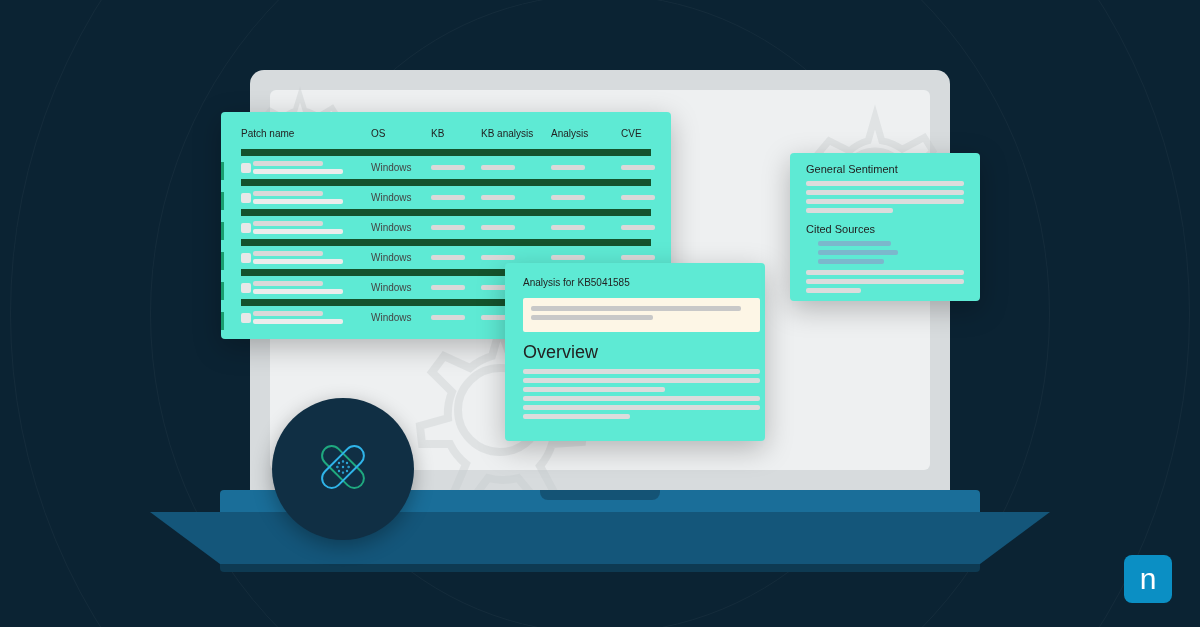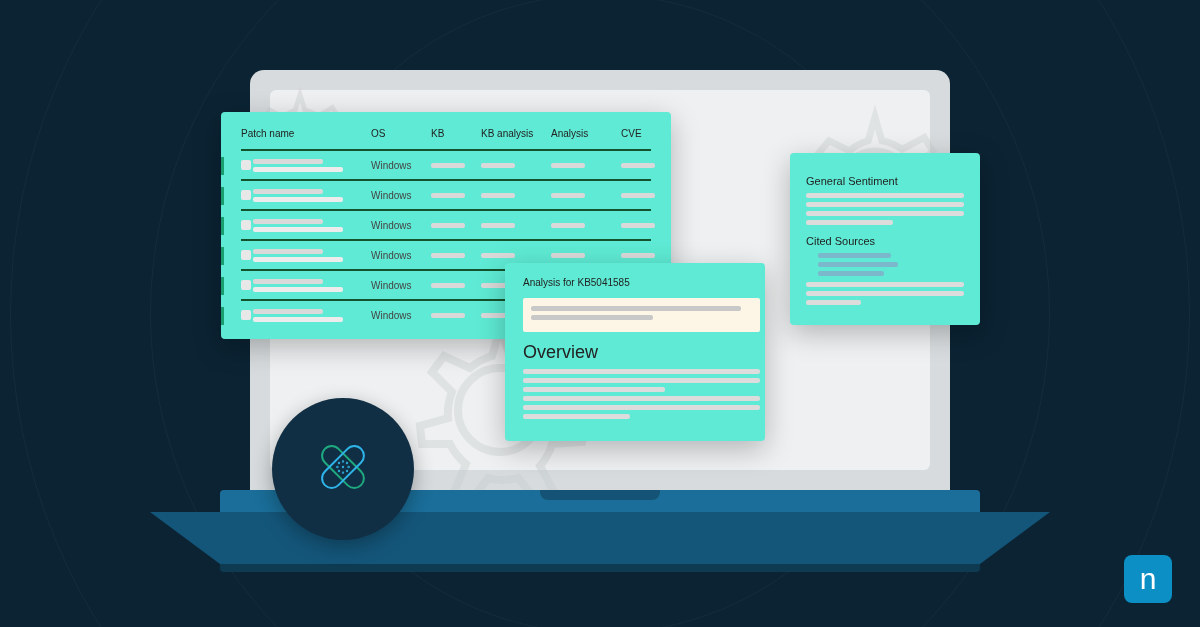--- a/index.html
+++ b/index.html
@@ -111,21 +111,21 @@
     font-size: 10px;
     color: #222;
     font-weight: 500;
     margin-bottom: 10px;
   }
   .patch-row {
     display: grid;
     grid-template-columns: 12px 118px 60px 50px 70px 70px 50px;
     align-items: center;
     height: 30px;
-    border-top: 2px solid #14532d;
+    border-top: 7px solid #14532d;
     position: relative;
   }
   .patch-row::before {
     content: "";
     position: absolute;
     left: -20px; top: 6px;
     width: 3px; height: 18px;
     background: #1a9e6f;
   }
   .sk-check {
@@ -155,21 +155,21 @@
     margin-bottom: 10px;
   }
   .highlight-box .bar { height: 5px; background: #c8c8c8; border-radius: 2px; margin-bottom: 4px; }
   .section-h { font-size: 18px; color: #222; font-weight: 500; margin: 6px 0 6px; }
   .para .bar { height: 5px; background: #dcdcdc; border-radius: 2px; margin-bottom: 4px; }
 
   
   .sentiment-card {
     left: 790px; top: 153px;
     width: 190px;
-    padding: 16px 16px;
+    padding: 4px 16px;
   }
   .sentiment-card .section-h { font-size: 11px; }
   .links .bar { height: 5px; background: #7bb8cc; border-radius: 2px; margin-bottom: 4px; }
 
   
   .patch-badge {
     position: absolute;
     left: 272px; top: 398px;
     width: 142px; height: 142px;
     background: #102f44;

